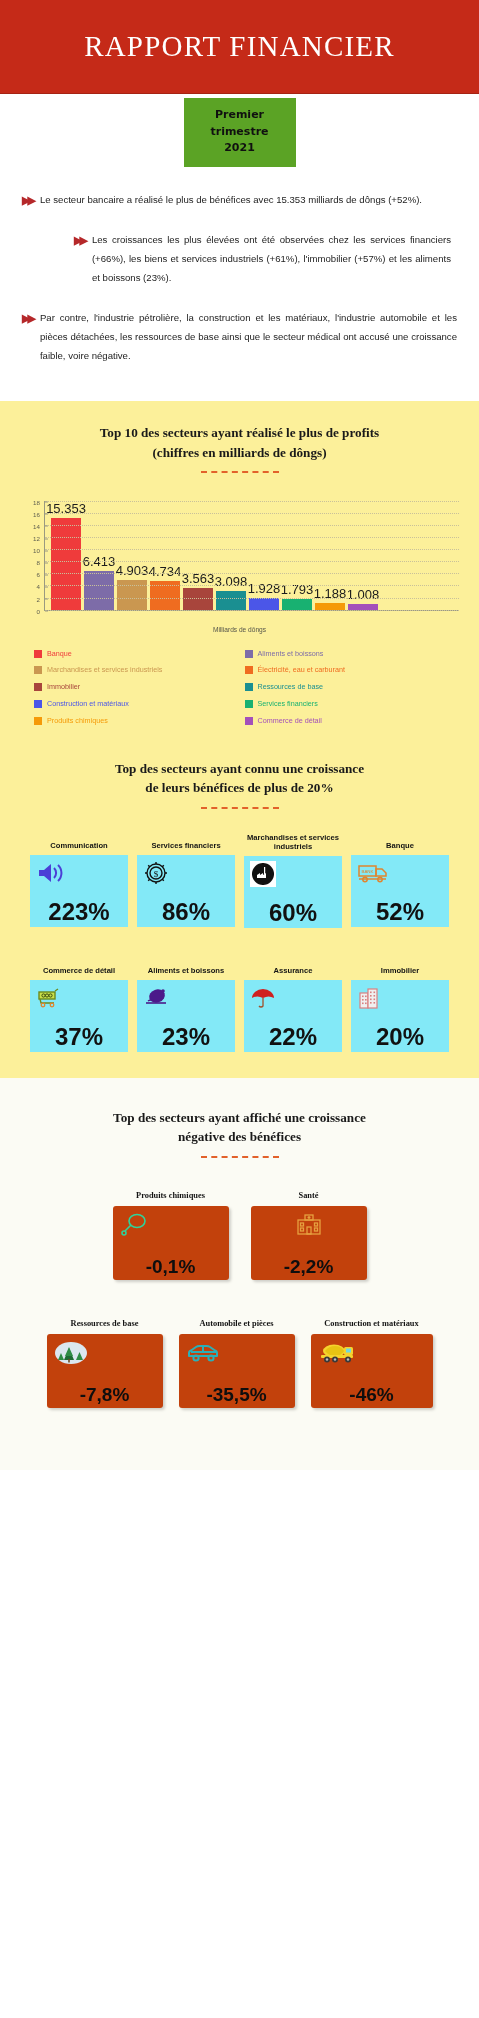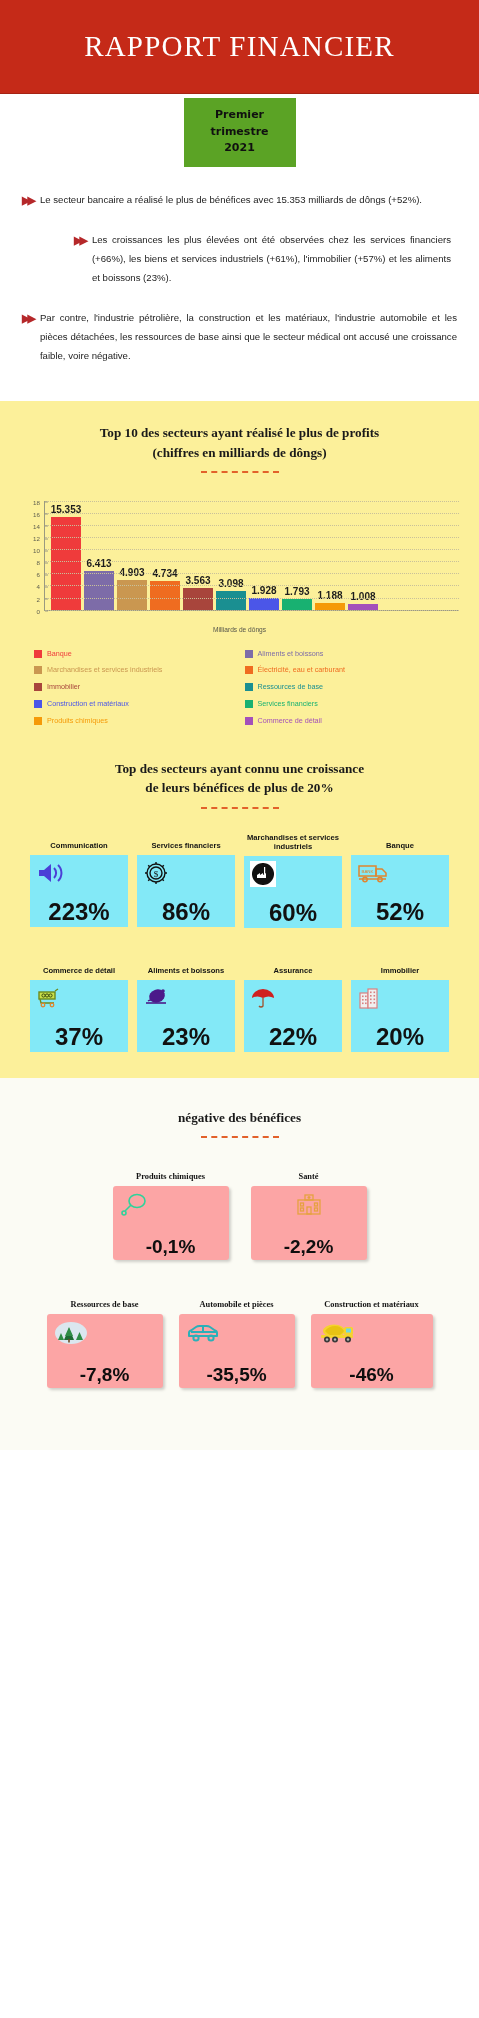--- a/index.html
+++ b/index.html
@@ -145,22 +145,22 @@
     flex: 0 0 auto;
     width: 30px;
     position: relative;
     height: 100%;
     display: flex;
     flex-direction: column;
     justify-content: flex-end;
     align-items: center;
   }
   .bar-val {
-    font-size: 10px;
-    font-weight: bold;
+    font-size: 13px;
+    font-weight: normal;
     color: #1c1c1c;
     margin-bottom: 2px;
     white-space: nowrap;
     font-family: "Liberation Sans", sans-serif;
   }
   .bar-rect { width: 100%; }
   .chart-xlabel {
     position: absolute;
     left: 0; right: 0;
     bottom: 2px;
@@ -256,21 +256,21 @@
     line-height: 1.3;
     min-height: 22px;
     display: flex;
     align-items: flex-end;
     justify-content: center;
     padding-bottom: 4px;
     font-family: "Liberation Serif", serif;
   }
   .neg-box {
     height: 74px;
-    background: #fca5a5;
+    background: #c2410c;
     border-radius: 3px;
     box-shadow: 2px 2px 3px rgba(0,0,0,0.18);
     display: flex;
     flex-direction: column;
     justify-content: space-between;
     padding: 5px 7px 4px 7px;
   }
   .neg-icon { height: 28px; display: flex; align-items: center; }
   .neg-pct {
     width: 100%;
@@ -605,20 +605,21 @@
           </div>
           <div class="card-pct">20%</div>
         </div>
       </div>
 
     </div>
   </div>
 
   <div class="neg">
     <div class="sec-title">
+      <div>Top des secteurs ayant affiché une croissance</div>
       <div>négative des bénéfices</div>
     </div>
     <div class="dash-rule"></div>
 
     <div class="neg-rows">
 
       <div class="neg-row">
         <div class="neg-card">
           <div class="neg-label">Produits chimiques</div>
           <div class="neg-box">

